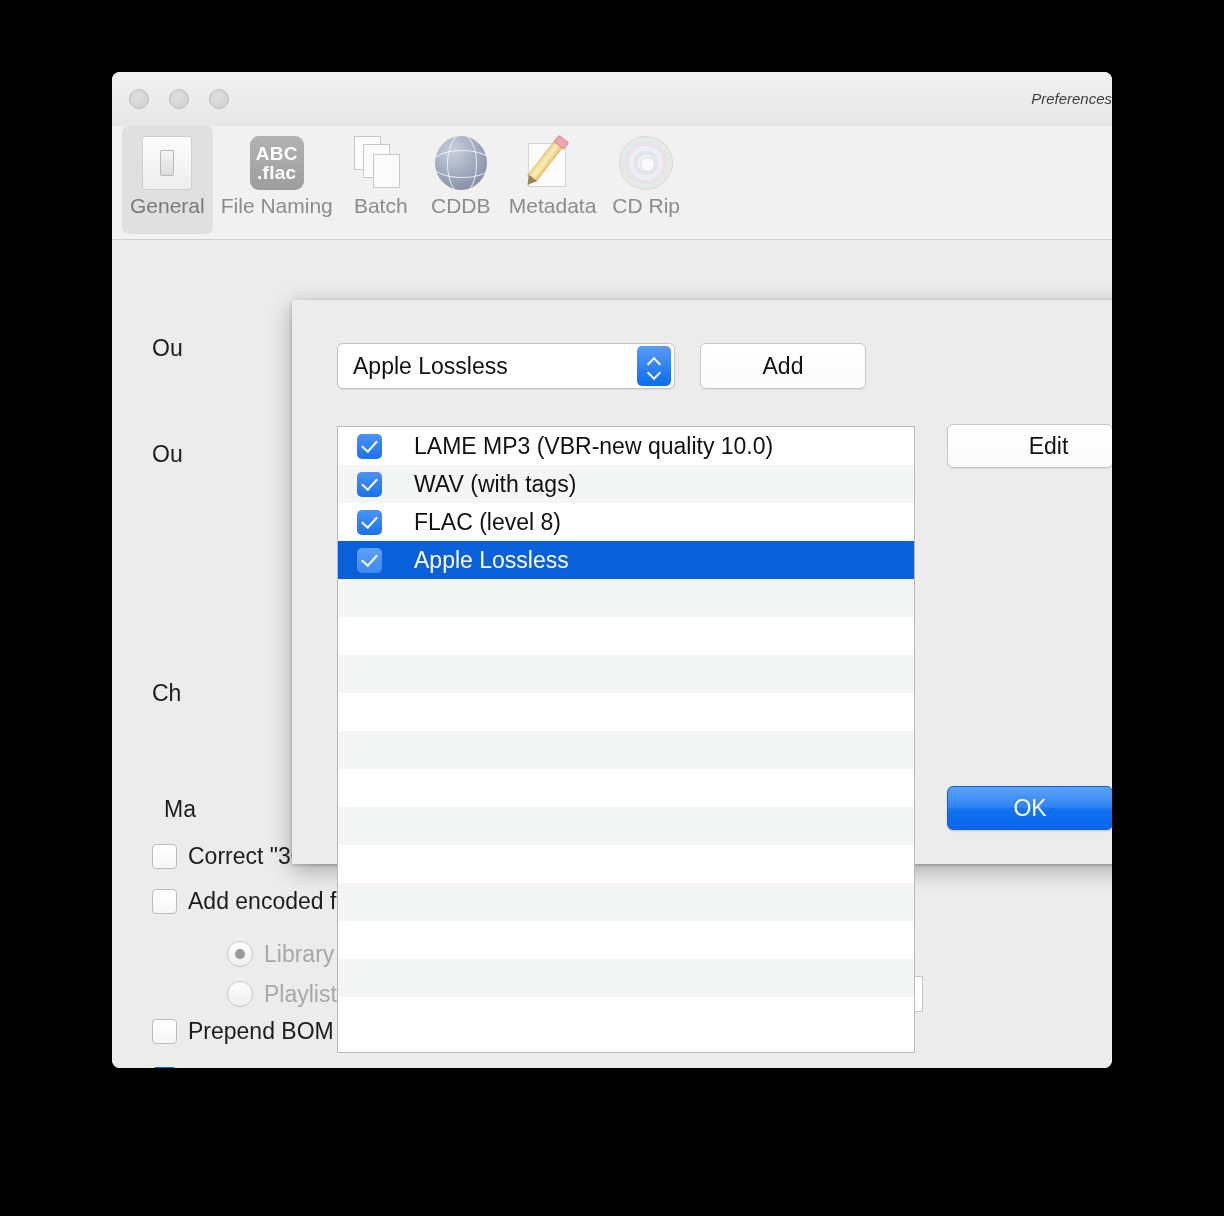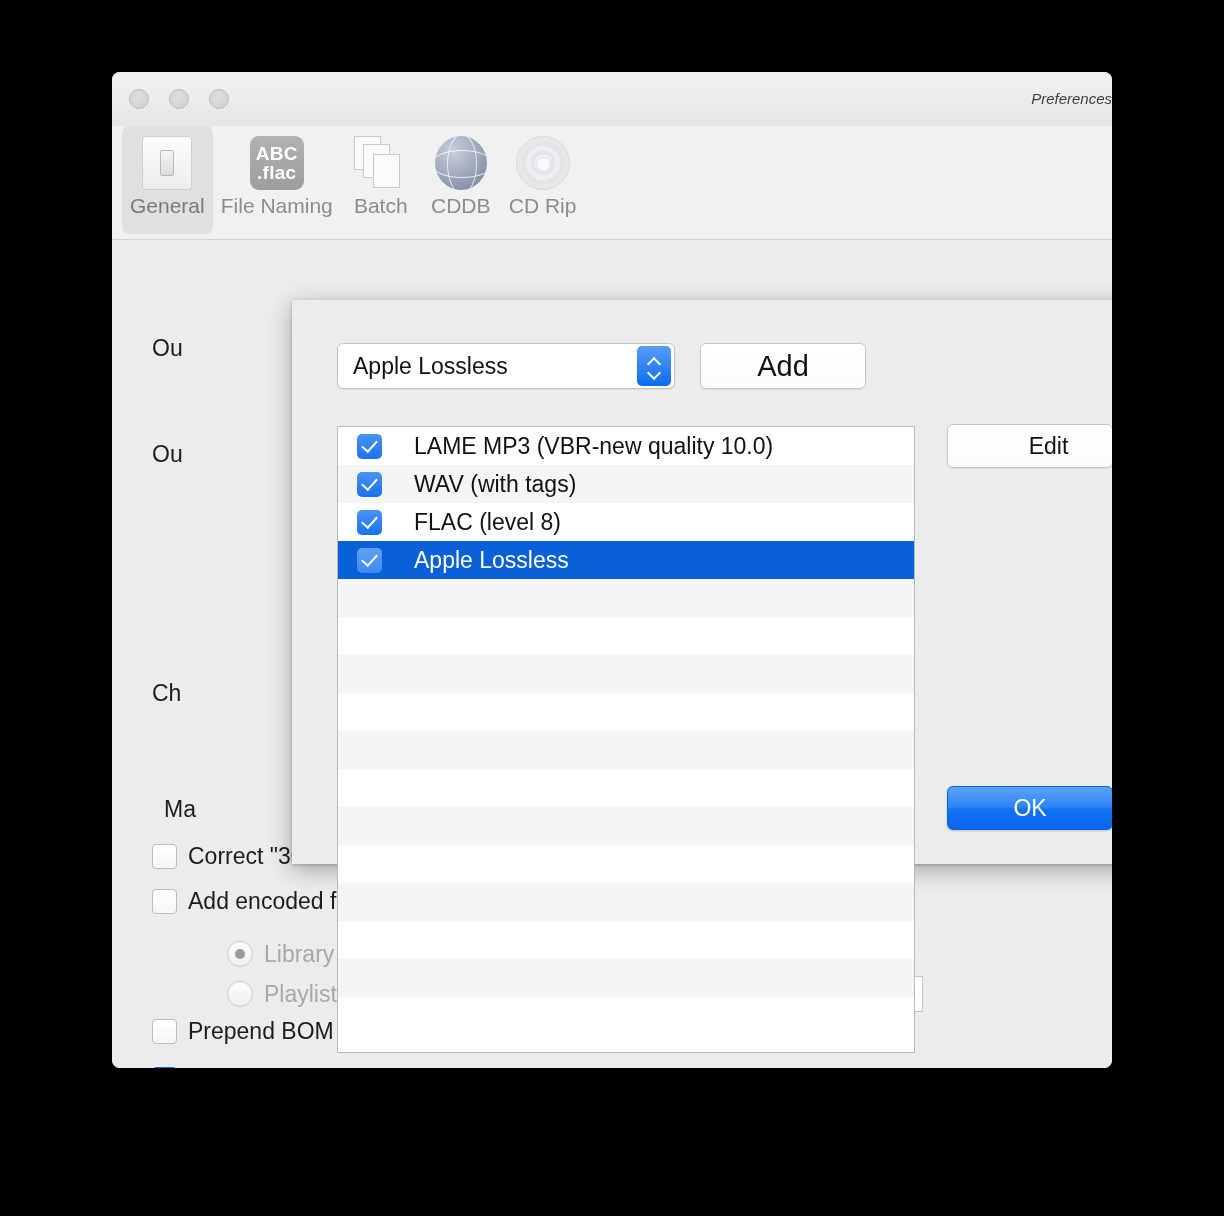--- a/index.html
+++ b/index.html
@@ -357,21 +357,21 @@
   .chev.down::after { transform: rotate(135deg); top: -1px; }
 
   #add-button {
     position: absolute;
     left: 408px; top: 43px;
     width: 166px; height: 46px;
     background: linear-gradient(to bottom, #ffffff, #fbfbfb);
     border: 1px solid #c6c6c6;
     border-radius: 6px;
     box-shadow: 0 1px 1px rgba(0,0,0,.07);
-    font-size: 29px; color: #111;
+    font-size: 23px; color: #111;
     display: flex; align-items: center; justify-content: center;
   }
 
   #list-box {
     position: absolute;
     left: 45px; top: 126px;
     width: 578px; height: 627px;
     background: #fff;
     border: 1px solid #b9b9b9;
     overflow: hidden;
@@ -478,20 +478,29 @@
       <span class="tb-label">Batch</span>
     </div>
 
     <div class="tb-item">
       <span class="tb-icon-box">
         <span class="ico-globe"></span>
       </span>
       <span class="tb-label">CDDB</span>
     </div>
 
+    <div class="tb-item">
+      <span class="tb-icon-box">
+        <span class="ico-meta">
+            <span class="pg"></span>
+            <span class="pen"></span>
+          </span>
+      </span>
+      <span class="tb-label">Metadata</span>
+    </div>
 
     <div class="tb-item">
       <span class="tb-icon-box">
         <span class="ico-cd"></span>
       </span>
       <span class="tb-label">CD Rip</span>
     </div>
 
 
   </div>

